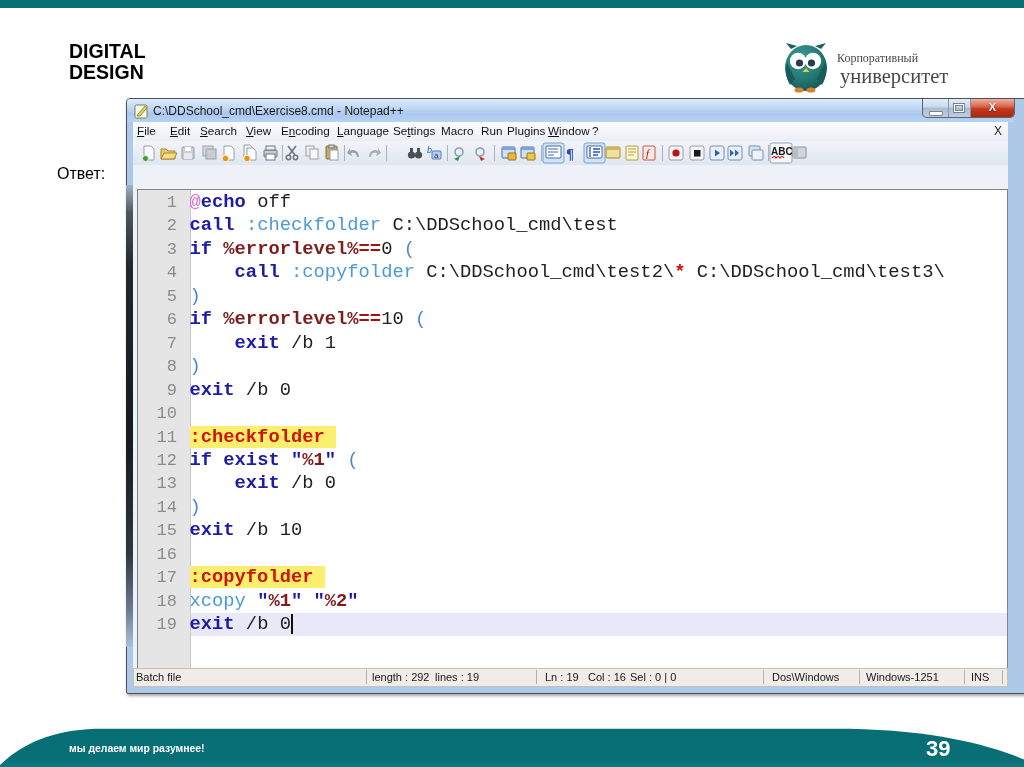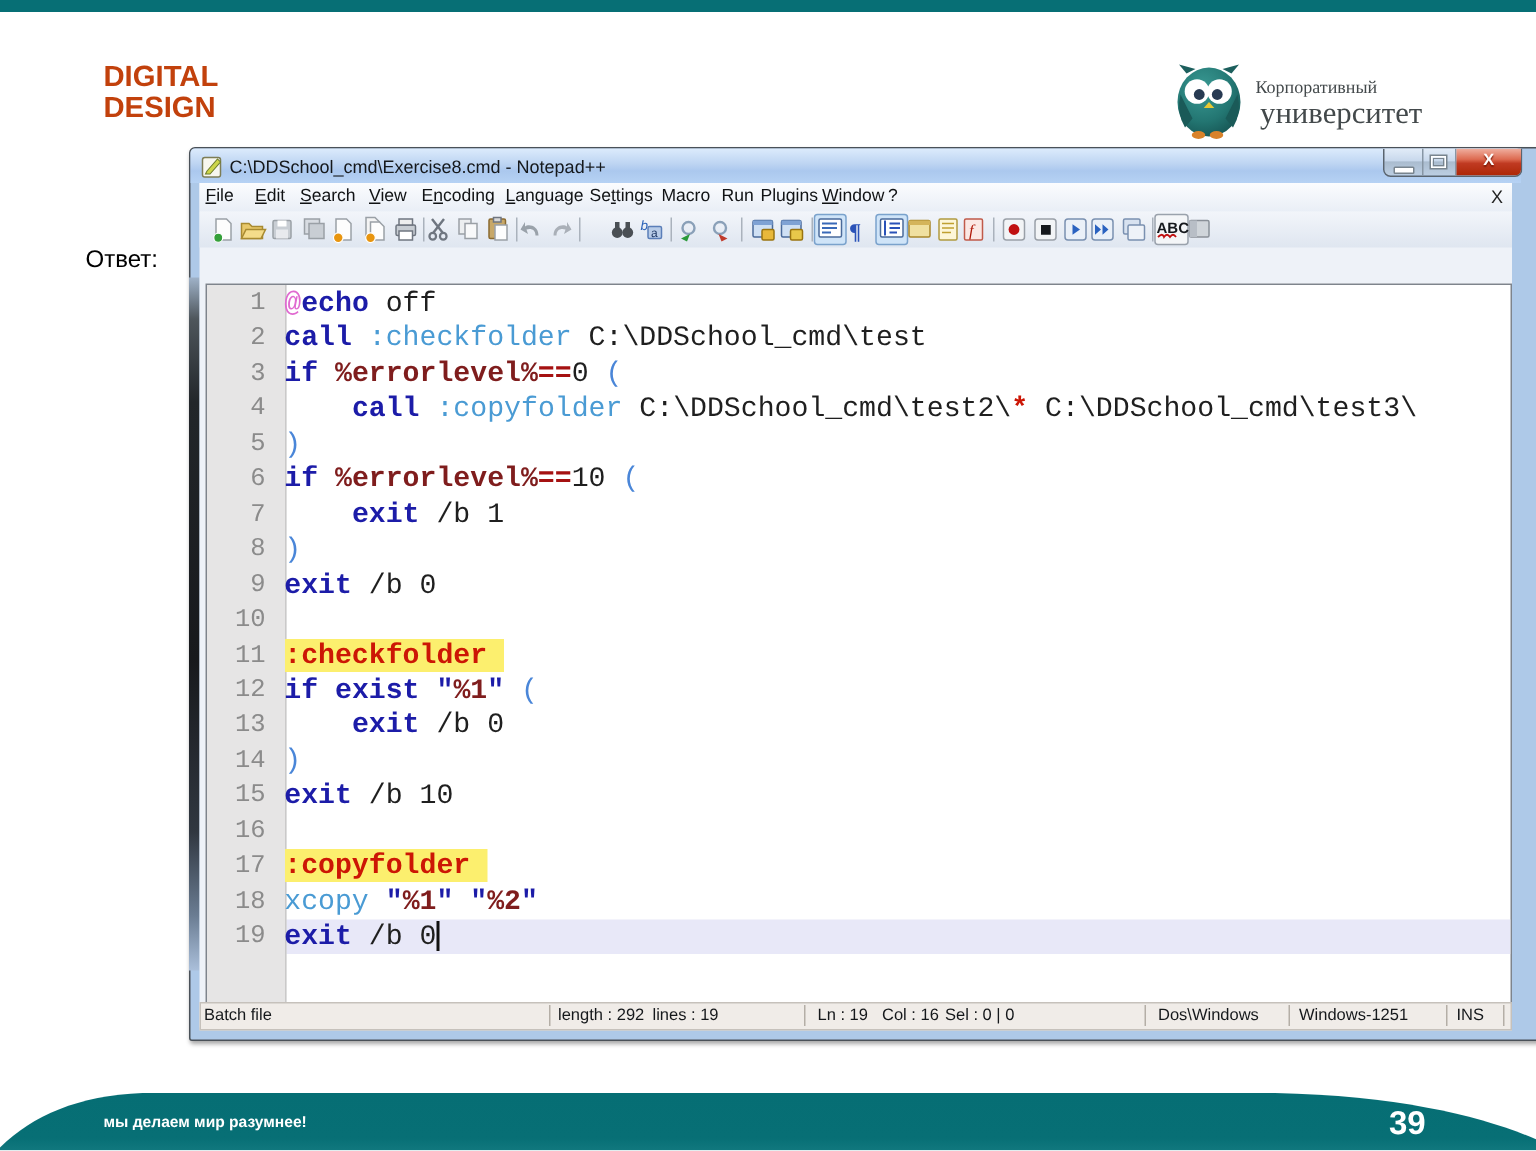--- a/index.html
+++ b/index.html
@@ -3,21 +3,21 @@
 <meta charset="utf-8">
 <style>
   html,body{margin:0;padding:0;}
   body{width:1024px;height:767px;overflow:hidden;background:#fff;
        font-family:"Liberation Sans",sans-serif;}
   .abs{position:absolute;}
   #stage{position:relative;width:1024px;height:767px;overflow:hidden;}
   
   #topbar{left:0;top:0;width:1024px;height:8px;background:#076f75;}
   
-  #dd{left:69px;top:41px;color:#c2410c;font-weight:bold;font-size:19.5px;
+  #dd{left:69px;top:41px;color:#000000;font-weight:bold;font-size:19.5px;
       line-height:21px;letter-spacing:0px;font-family:"Liberation Sans",sans-serif;}
   
   #uni1{left:837px;top:51px;color:#43494b;font-family:"Liberation Serif",serif;font-size:12px;}
   #uni2{left:840px;top:64.5px;color:#43494b;font-family:"Liberation Serif",serif;font-size:20.5px;}
   
   #otvet{left:57px;top:165px;font-size:16px;color:#000000;}
   
   #win{left:126px;top:98px;width:887px;height:594px;border:1px solid #4a5158;
        border-radius:4px 4px 2px 2px;background:#aec9e8;
        box-shadow:1px 2px 3px rgba(60,60,60,.45);padding-left:36px;}

